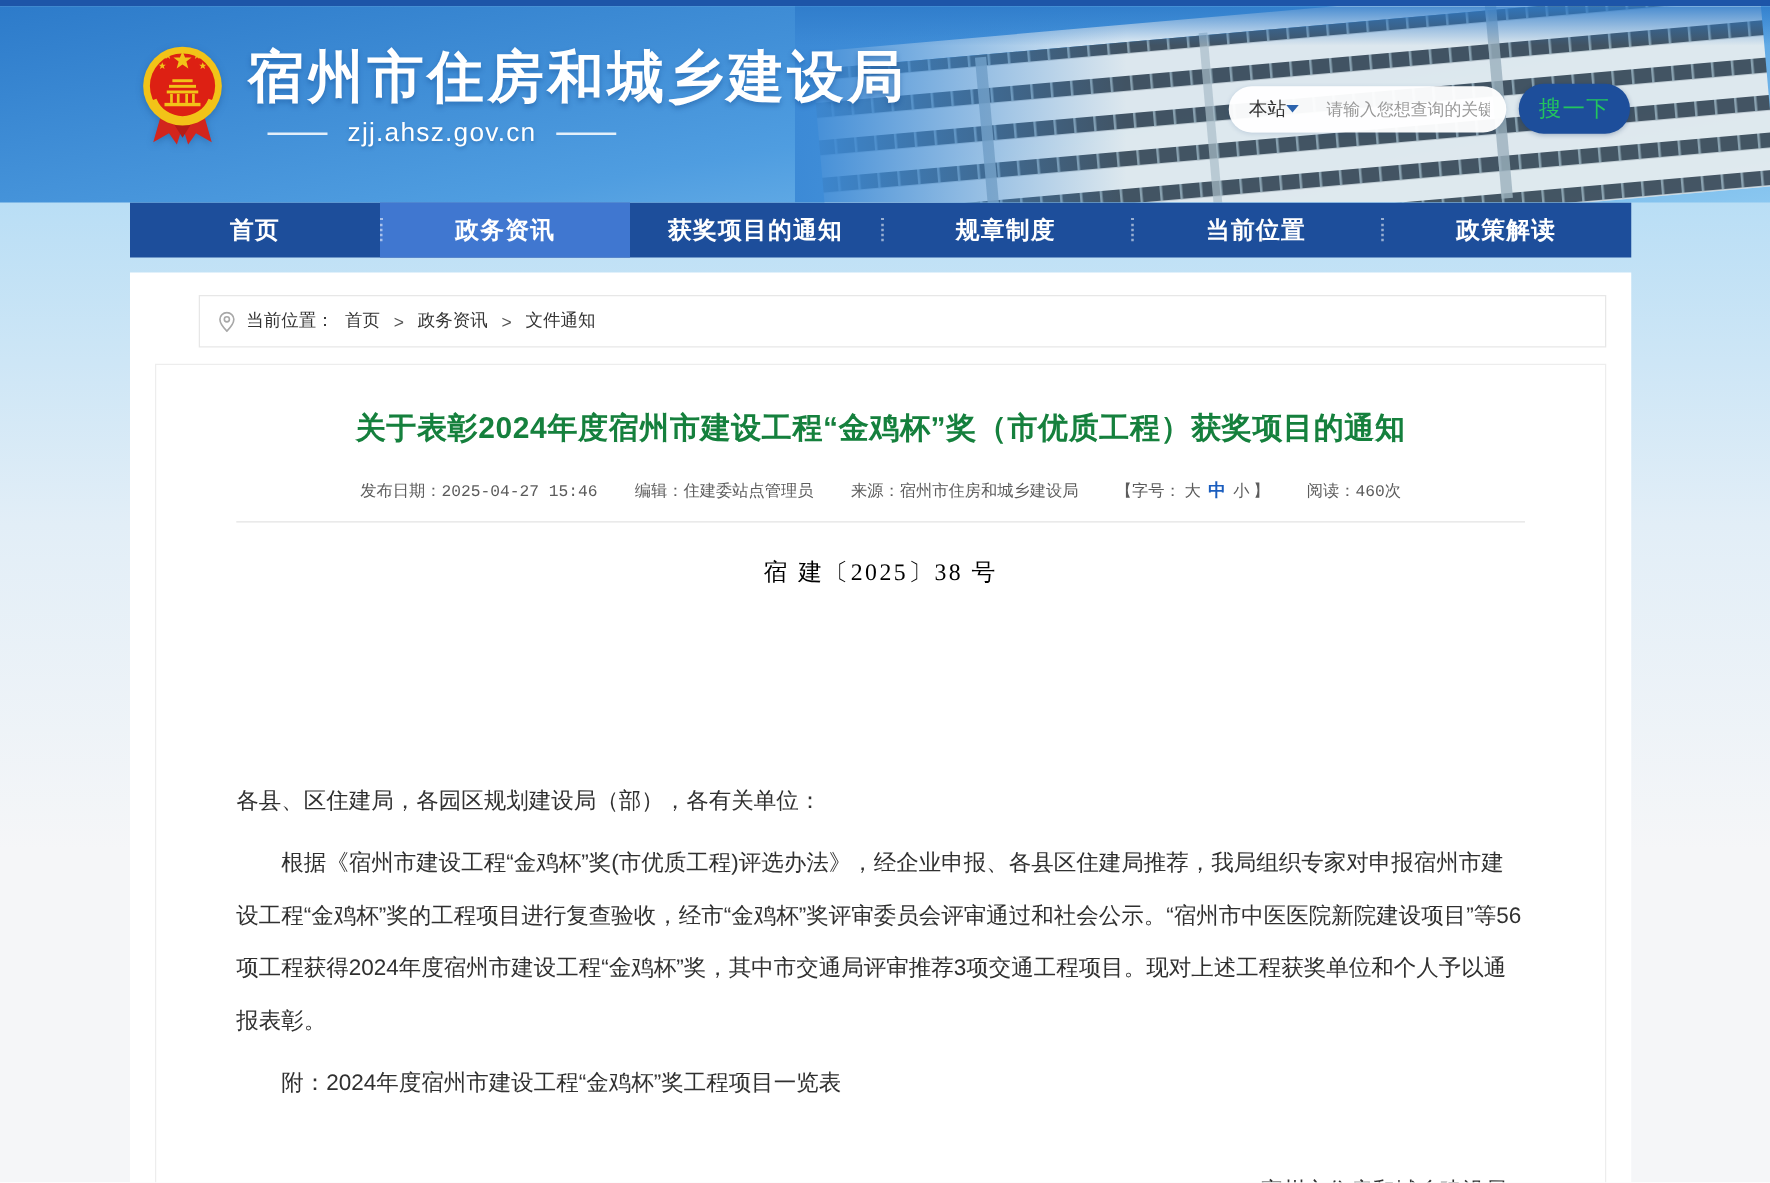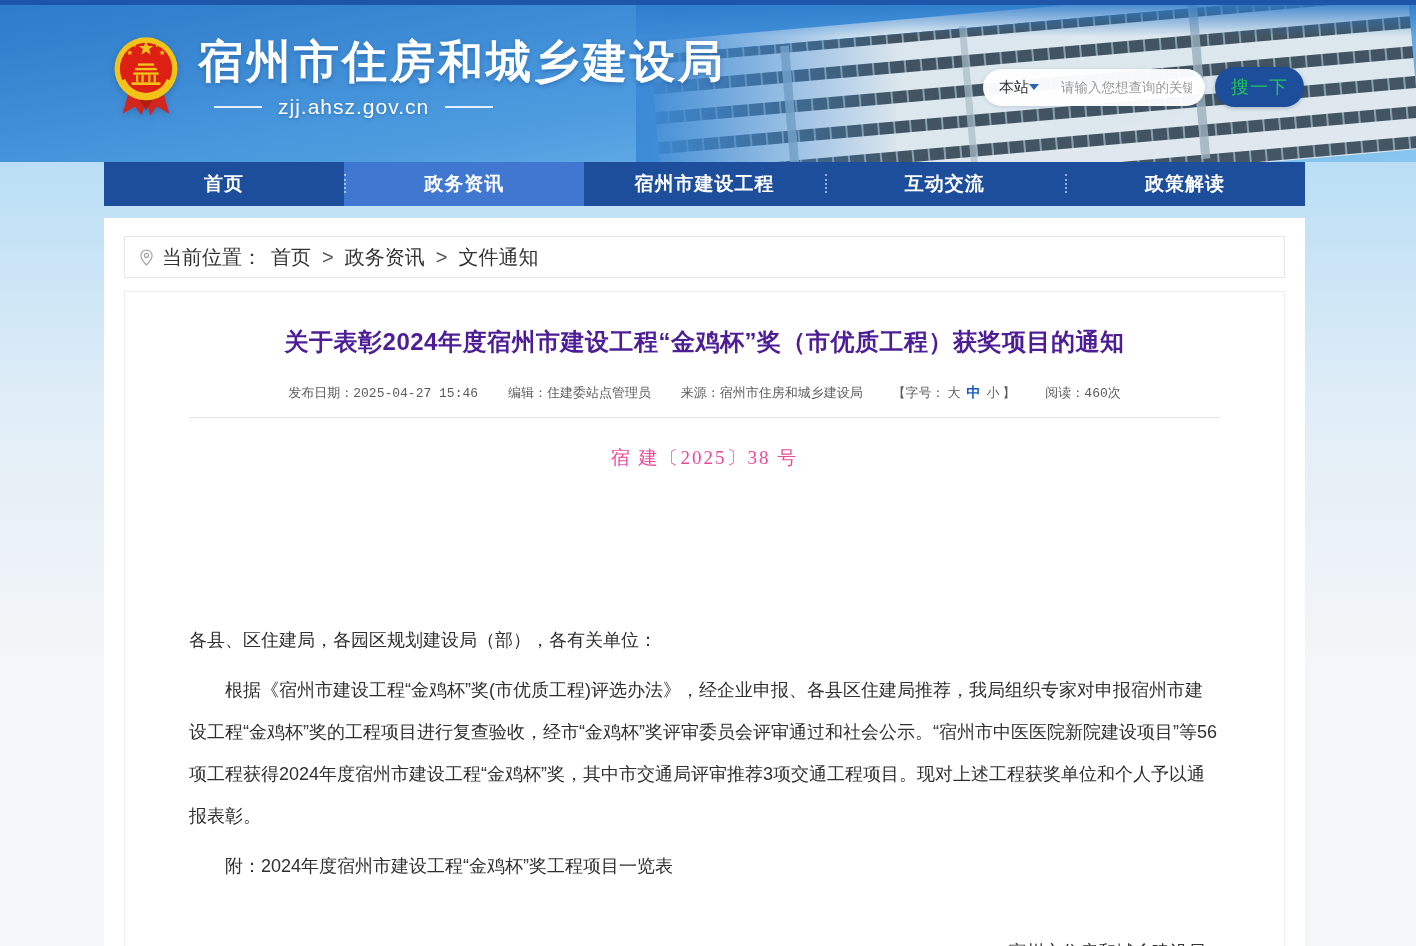--- a/index.html
+++ b/index.html
@@ -105,49 +105,49 @@
 
   
   .card {
     width: 1201px; margin: 12px 0 0 104px;
     background: #fff; padding: 18px 20px 0;
     min-height: 762px;
   }
   .breadcrumb-box {
     border: 1px solid #e7e7e7; height: 42px;
     display: flex; align-items: center; gap: 9px; padding: 0 15px;
-    font-size: 20px; color: #333;
+    font-size: 14px; color: #333; margin-left: 35px;
   }
   .breadcrumb-box a { color: #333; text-decoration: none; cursor: pointer; }
   .crumb-sep { color: #555; margin: 0 2px; }
   .pin-icon { width: 13px; height: 17px; }
 
   .article-box {
     margin-top: 13px; border: 1px solid #ededed;
     padding: 28px 64px 40px; min-height: 660px;
   }
   .article-title {
     margin: 6px 0 0; text-align: center;
-    font-size: 24px; font-weight: 700; color: #4c1d95; letter-spacing: .5px;
+    font-size: 24px; font-weight: 700; color: #15803d; letter-spacing: .5px;
   }
   .article-meta {
     margin-top: 26px; text-align: center;
     font-size: 13px; color: #5c5c5c; font-family: Liberation Mono, monospace;
   }
   .meta-item { margin: 0 11px; white-space: nowrap; }
   .fontsize-opt { margin: 0 3px; cursor: pointer; color: #5c5c5c; }
   .fontsize-opt.current { color: #1a5dbe; font-weight: 700; font-size: 14px; }
   .meta-rule {
     border: none; border-top: 1px solid #e4e4e4;
     margin: 15px 0 0;
   }
   .doc-number {
     margin-top: 27px; text-align: center;
     font-family: "Liberation Serif", "DejaVu Serif", serif;
-    font-size: 19px; color: #ec4899; letter-spacing: 2px;
+    font-size: 19px; color: #000000; letter-spacing: 2px;
     margin-bottom: 148px;
   }
   .article-body { font-size: 18px; line-height: 42px; color: #303030; }
   .article-body p { margin: 0 0 8px; }
   .article-body p.indent { text-indent: 2em; }
   .signature {
     margin-top: 44px; text-align: right; padding-right: 14px;
     font-size: 18px; color: #333;
   }
 </style>
@@ -239,22 +239,23 @@
         <span class="search-divider"></span>
         <input class="search-input" type="text" placeholder="请输入您想查询的关键字" style="">
       </div>
       <button class="search-btn">搜一下</button>
     </div>
   </header>
 
   <nav class="main-nav">
     <a>首页</a>
     <a class="active">政务资讯</a>
-    <a>宿州市建设工程</a>
-    <a>互动交流</a>
+    <a>获奖项目的通知</a>
+    <a>规章制度</a>
+    <a>当前位置</a>
     <a>政策解读</a>
   </nav>
 
   <div class="card">
 
     <div class="breadcrumb-box">
       <svg class="pin-icon" viewBox="0 0 14 18" fill="none" stroke="#a8a8a8" stroke-width="1.4">
         <path d="M7 1 C3.7 1 1 3.6 1 6.8 C1 11 7 17 7 17 C7 17 13 11 13 6.8 C13 3.6 10.3 1 7 1 Z"></path>
         <circle cx="7" cy="6.8" r="2.2"></circle>
       </svg>

